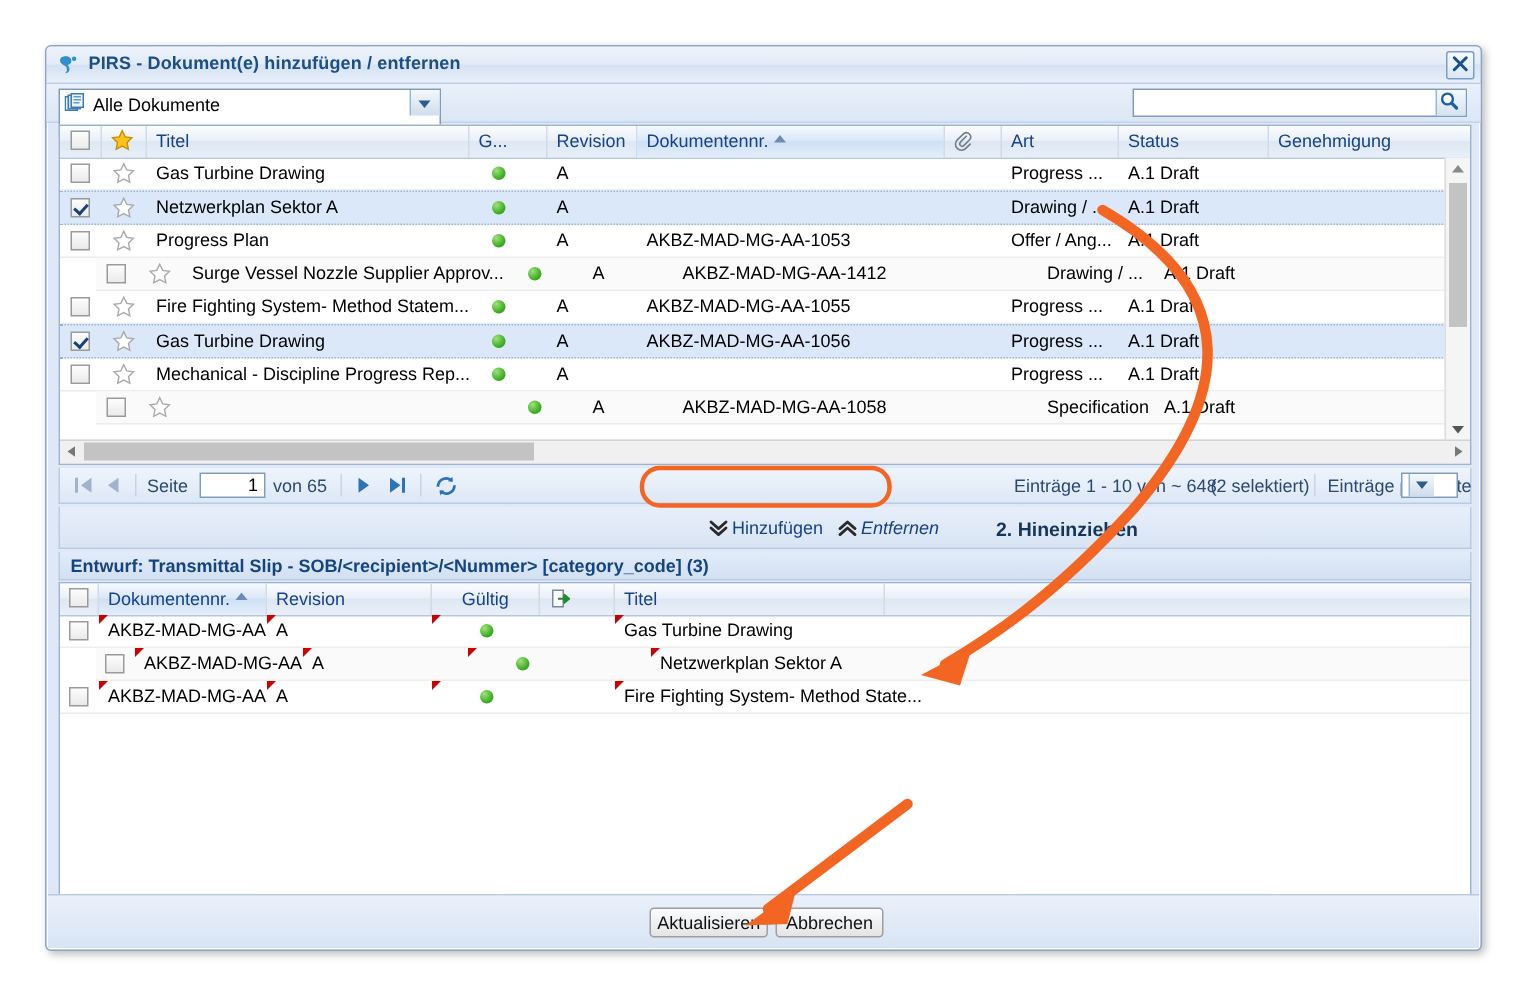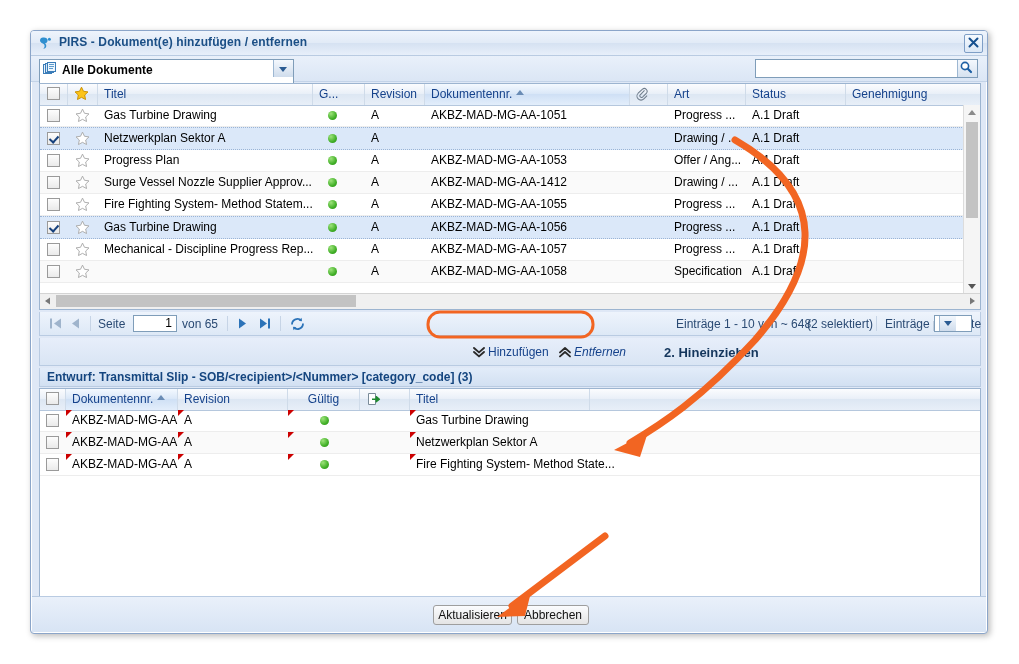--- a/index.html
+++ b/index.html
@@ -40,21 +40,21 @@
   .close-btn svg{display:block;margin:2px auto;}
 
   
   .toprow{
     position:relative;height:25px;
     background:linear-gradient(to bottom,#e9f0fa,#dbe6f5);
     border-bottom:1px solid #c3d3e8;
   }
   .combo{
     position:absolute;left:8px;top:3px;width:255px;height:32px;
-    background:#ffffff;border:1px solid #7f9db9;box-sizing:border-box;font-weight:bold;
+    background:#ffffff;border:1px solid #7f9db9;box-sizing:border-box;
   }
   .combo .cico{position:absolute;left:3px;top:2px;}
   .combo .ctxt{position:absolute;left:22px;top:3px;font-size:12px;color:#000;}
   .combo .carrow{
     position:absolute;right:0;top:0;width:19px;height:17px;
     background:linear-gradient(to bottom,#f4f8fd,#cfdcec);
     border-left:1px solid #9db7d2;
   }
   .combo .carrow i{
     position:absolute;left:5px;top:7px;width:0;height:0;
@@ -94,21 +94,21 @@
   .gh.sorted{
     background:linear-gradient(to bottom,#f4f9ff 0%,#dbe8f8 45%,#cfe0f5 50%,#e3eefb 100%);
   }
   .gh .sortarr{
     display:inline-block;width:0;height:0;margin-left:4px;vertical-align:3px;
     border-left:4px solid transparent;border-right:4px solid transparent;
     border-bottom:5px solid #6a8cb5;
   }
   .grows{position:absolute;top:21px;left:0;right:0;bottom:0;}
   .grow{position:relative;height:21px;border-bottom:1px solid #ededed;}
-  .grow.alt{background:#fafafa;}
+  .grow.alt{background:#fafafa;margin-left:24px;}
   .grow.sel{
     background:#dbe8f9;border-top:1px dotted #9ab4d6;border-bottom:1px dotted #9ab4d6;
   }
   .gc{
     position:absolute;top:0;height:21px;line-height:21px;font-size:12px;
     color:#000;padding-left:6px;box-sizing:border-box;white-space:nowrap;overflow:hidden;
   }
   .cb{
     position:absolute;width:13px;height:13px;top:4px;left:7px;
     background:linear-gradient(to bottom,#fdfdfd,#eaeaea);
@@ -292,21 +292,20 @@
     </div>
 
     <div class="grows" id="top-rows">
         <div class="grow">
           <span class="cb"></span>
           <span class="star" style="left:35px;"><svg width="15" height="15" viewBox="0 0 16 16">
               <path d="M8 1.2 10.1 5.6 14.9 6.3 11.4 9.6 12.3 14.4 8 12.1 3.7 14.4 4.6 9.6 1.1 6.3 5.9 5.6z" fill="#ffffff" stroke="#a9a9a9" stroke-width="1"></path>
             </svg></span>
           <span class="gc" style="left:58px;width:215px;">Gas Turbine Drawing</span>
           <span class="gc" style="left:325px;width:60px;">A</span>
-          <span class="gc" style="left:385px;width:205px;">AKBZ-MAD-MG-AA-1051</span>
           <span class="gc" style="left:628px;width:78px;">Progress ...</span>
           <span class="gc" style="left:706px;width:100px;">A.1 Draft</span>
           <span class="gc" style="left:806px;width:134px;"></span>
           <span class="dot" style="left:288px;"></span>
         </div>
         <div class="grow sel">
           <span class="cb on"></span>
           <span class="star" style="left:35px;"><svg width="15" height="15" viewBox="0 0 16 16">
               <path d="M8 1.2 10.1 5.6 14.9 6.3 11.4 9.6 12.3 14.4 8 12.1 3.7 14.4 4.6 9.6 1.1 6.3 5.9 5.6z" fill="#ffffff" stroke="#a9a9a9" stroke-width="1"></path>
             </svg></span>
@@ -369,21 +368,20 @@
           <span class="gc" style="left:806px;width:134px;"></span>
           <span class="dot" style="left:288px;"></span>
         </div>
         <div class="grow">
           <span class="cb"></span>
           <span class="star" style="left:35px;"><svg width="15" height="15" viewBox="0 0 16 16">
               <path d="M8 1.2 10.1 5.6 14.9 6.3 11.4 9.6 12.3 14.4 8 12.1 3.7 14.4 4.6 9.6 1.1 6.3 5.9 5.6z" fill="#ffffff" stroke="#a9a9a9" stroke-width="1"></path>
             </svg></span>
           <span class="gc" style="left:58px;width:215px;">Mechanical - Discipline Progress Rep...</span>
           <span class="gc" style="left:325px;width:60px;">A</span>
-          <span class="gc" style="left:385px;width:205px;">AKBZ-MAD-MG-AA-1057</span>
           <span class="gc" style="left:628px;width:78px;">Progress ...</span>
           <span class="gc" style="left:706px;width:100px;">A.1 Draft</span>
           <span class="gc" style="left:806px;width:134px;"></span>
           <span class="dot" style="left:288px;"></span>
         </div>
         <div class="grow alt">
           <span class="cb"></span>
           <span class="star" style="left:35px;"><svg width="15" height="15" viewBox="0 0 16 16">
               <path d="M8 1.2 10.1 5.6 14.9 6.3 11.4 9.6 12.3 14.4 8 12.1 3.7 14.4 4.6 9.6 1.1 6.3 5.9 5.6z" fill="#ffffff" stroke="#a9a9a9" stroke-width="1"></path>
             </svg></span>

